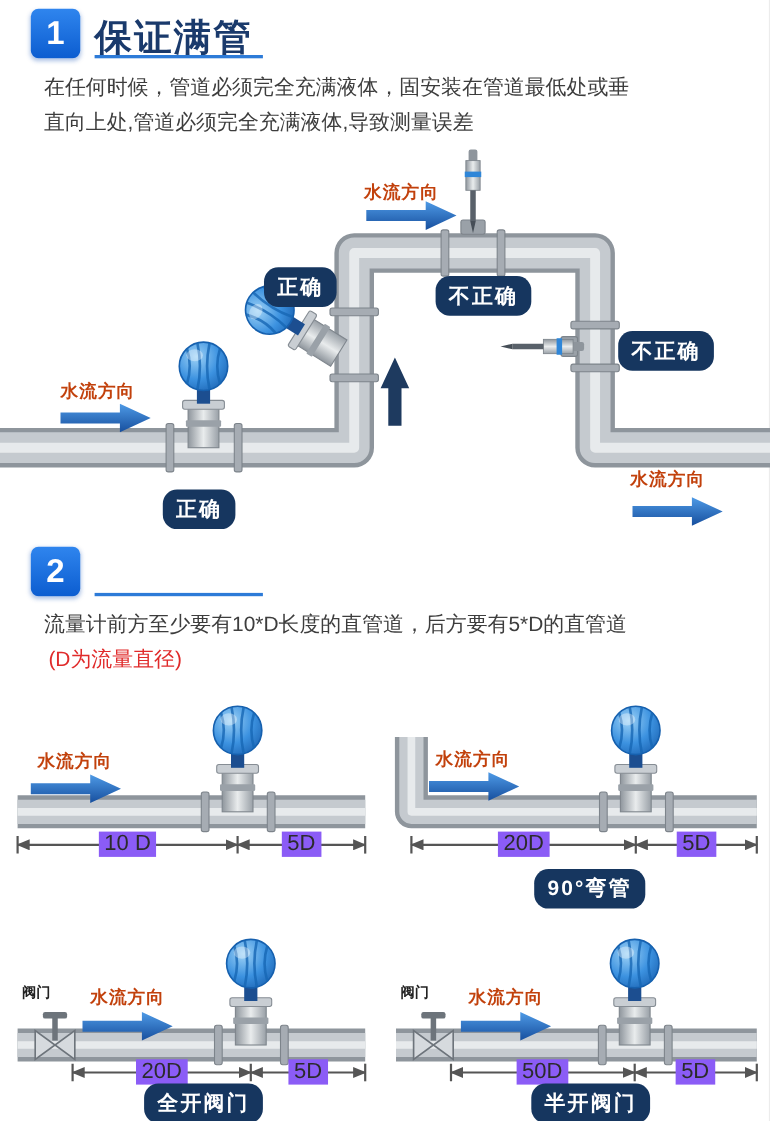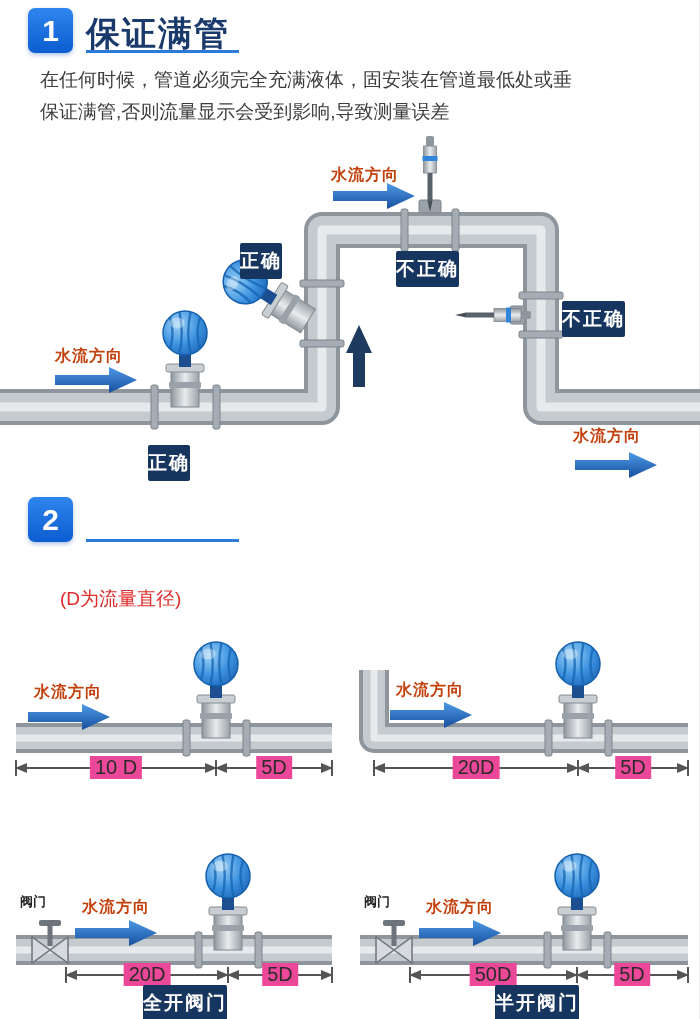--- a/index.html
+++ b/index.html
@@ -6,30 +6,30 @@
   html,body { background:#fff; }
   body { font-family:"Liberation Sans","DejaVu Sans",sans-serif; }
   .page { position:relative; width:700px; height:1019px; background:#fff; overflow:hidden; box-shadow:inset -1px 0 0 #ececec; }
 
   .num-box { position:absolute; width:45px; height:45px; border-radius:7px;
     background:linear-gradient(180deg,#2f85ee,#0c5dd0); color:#fff; font-size:30px; font-weight:bold;
     display:flex; align-items:center; justify-content:center; box-shadow:0 2px 4px rgba(20,80,180,.35); }
   .sec-title { position:absolute; font-size:34px; font-weight:bold; color:#1a3a6c; letter-spacing:2px; }
   .title-underline { position:absolute; height:3px; width:153px; background:#2d7bd8; }
   .body-text { position:absolute; font-size:19px; color:#3d3d3d; line-height:1.7; white-space:pre-line; width:640px; }
-  .note-red { position:absolute; font-size:19px; color:#e02b2b;margin-left:16px; }
+  .note-red { position:absolute; font-size:19px; color:#e02b2b; }
 
   .diagram { position:absolute; }
   svg.layer { position:absolute; left:0; top:0; display:block; }
 
   .flow-label { position:absolute; font-size:16px; font-weight:bold; color:#c2410c; letter-spacing:1px; white-space:nowrap; }
   .badge { position:absolute; background:#16365f; color:#fff; font-size:19px; font-weight:bold;
-    letter-spacing:2px; padding:5px 0; border-radius:2px; white-space:nowrap; }
+    letter-spacing:2px; padding:5px 12px; border-radius:13px; white-space:nowrap; }
   .badge.center { transform:translateX(-50%); }
-  .dim-label { position:absolute; transform:translateX(-50%); background:#ec4899; padding:0 5px;
+  .dim-label { position:absolute; transform:translateX(-50%); background:#8b5cf6; padding:0 5px;
     font-size:20px; color:#2b2b2b; white-space:nowrap; }
   .valve-label { position:absolute; font-size:13px; font-weight:bold; color:#222; white-space:nowrap; }
 
   .pout  { stroke:#8e959c; stroke-width:36; fill:none; stroke-linejoin:round; }
   .pmid  { stroke:#c5cacf; stroke-width:28; fill:none; stroke-linejoin:round; }
   .phi   { stroke:#e7eaec; stroke-width:9;  fill:none; stroke-linejoin:round; }
   .pout-s{ stroke:#8e959c; stroke-width:30; fill:none; stroke-linejoin:round; }
   .pmid-s{ stroke:#c5cacf; stroke-width:22; fill:none; stroke-linejoin:round; }
   .phi-s { stroke:#e7eaec; stroke-width:7;  fill:none; stroke-linejoin:round; }
   .flange { fill:#a6acb3; stroke:#7d848b; stroke-width:1; }
@@ -89,21 +89,21 @@
     </g>
   </defs>
 </svg>
 
 <div class="page">
 
   <div class="num-box" style="left:28px;top:8px">1</div>
   <div class="sec-title" style="left:86px;top:11px">保证满管</div>
   <div class="title-underline" style="left:86px;top:50px"></div>
   <div class="body-text" style="left:40px;top:64px">在任何时候，管道必须完全充满液体，固安装在管道最低处或垂
-保证满管,否则流量显示会受到影响,导致测量误差</div>
+直向上处,管道必须完全充满液体,导致测量误差</div>
 
   <div class="diagram" style="left:0;top:125px;width:700px;height:362px">
     <svg class="layer" width="700" height="362" viewBox="0 0 700 362">
       <path class="pout" d="M -15 282 L 322 282 L 322 105 L 541 105 L 541 282 L 715 282"></path>
       <path class="pmid" d="M -15 282 L 322 282 L 322 105 L 541 105 L 541 282 L 715 282"></path>
       <path class="phi" d="M -15 282 L 322 282 L 322 105 L 541 105 L 541 282 L 715 282"></path>
 
       <rect class="flange" x="151" y="260" width="7" height="44" rx="2"></rect>
       <rect class="flange" x="213" y="260" width="7" height="44" rx="2"></rect>
       <rect class="flange" x="401" y="84" width="7" height="42" rx="2"></rect>
@@ -131,20 +131,21 @@
     <div class="flow-label" style="left:573px;top:301px">水流方向</div>
 
     <div class="badge" style="left:240px;top:118px">正确</div>
     <div class="badge" style="left:396px;top:126px">不正确</div>
     <div class="badge" style="left:562px;top:176px">不正确</div>
     <div class="badge" style="left:148px;top:320px">正确</div>
   </div>
 
   <div class="num-box" style="left:28px;top:497px">2</div>
   <div class="title-underline" style="left:86px;top:539px"></div>
+  <div class="body-text" style="left:40px;top:553px">流量计前方至少要有10*D长度的直管道，后方要有5*D的直管道</div>
   <div class="note-red" style="left:44px;top:586px">(D为流量直径)</div>
 
   <div class="diagram" style="left:8px;top:616px;width:332px;height:214px">
     <svg class="layer" width="332" height="214" viewBox="0 0 332 214">
       <path class="pout-s" d="M 8 122 H 324"></path>
       <path class="pmid-s" d="M 8 122 H 324"></path>
       <path class="phi-s" d="M 8 122 H 324"></path>
       <rect class="flange" x="175" y="104" width="7" height="36" rx="2"></rect>
       <rect class="flange" x="235" y="104" width="7" height="36" rx="2"></rect>
       <use href="#meter" transform="translate(208,48)"></use>
@@ -175,20 +176,21 @@
         <line class="tick" x1="22" y1="144" x2="22" y2="160"></line>
         <line class="tick" x1="226" y1="144" x2="226" y2="160"></line>
         <line class="tick" x1="336" y1="144" x2="336" y2="160"></line>
         <line class="dline" x1="22" y1="152" x2="226" y2="152" marker-start="url(#dimArrow)" marker-end="url(#dimArrow)"></line>
         <line class="dline" x1="226" y1="152" x2="336" y2="152" marker-start="url(#dimArrow)" marker-end="url(#dimArrow)"></line>
       </g>
     </svg>
     <div class="flow-label" style="left:44px;top:64px">水流方向</div>
     <div class="dim-label" style="left:124px;top:140px">20D</div>
     <div class="dim-label" style="left:281px;top:140px">5D</div>
+    <div class="badge center" style="left:184px;top:174px">90°弯管</div>
   </div>
 
   <div class="diagram" style="left:8px;top:845px;width:332px;height:174px">
     <svg class="layer" width="332" height="174" viewBox="0 0 332 174">
       <path class="pout-s" d="M 8 105 H 324"></path>
       <path class="pmid-s" d="M 8 105 H 324"></path>
       <path class="phi-s" d="M 8 105 H 324"></path>
       <rect class="flange" x="187" y="87" width="7" height="36" rx="2"></rect>
       <rect class="flange" x="247" y="87" width="7" height="36" rx="2"></rect>
       <use href="#valve" transform="translate(42,105)"></use>

